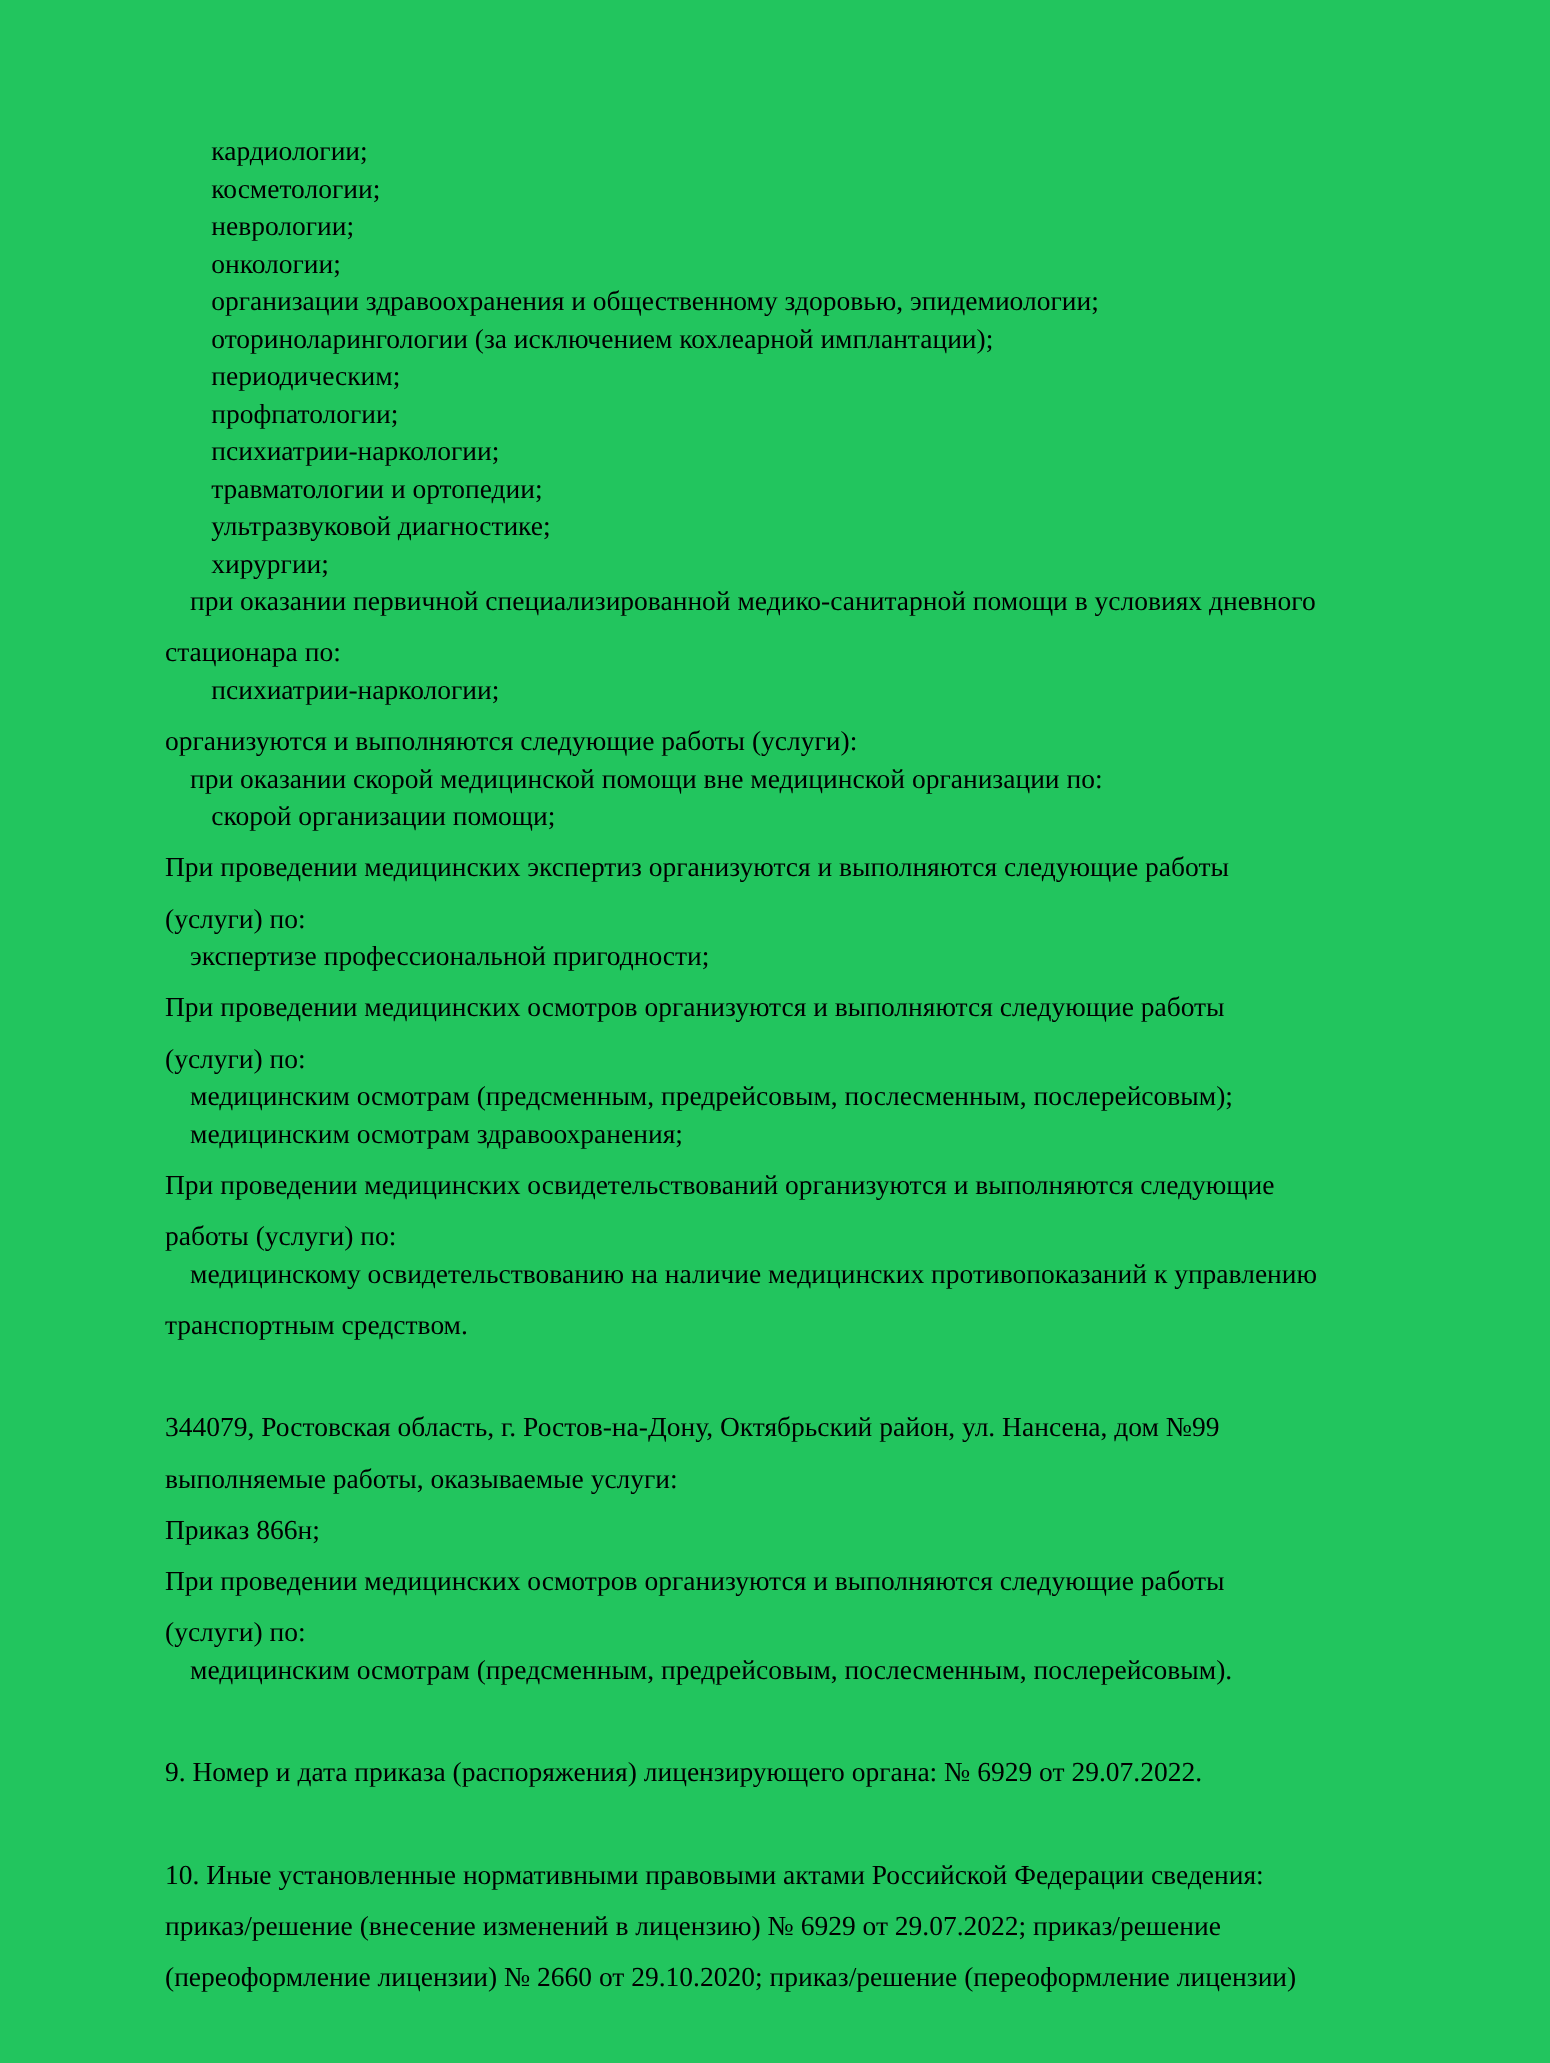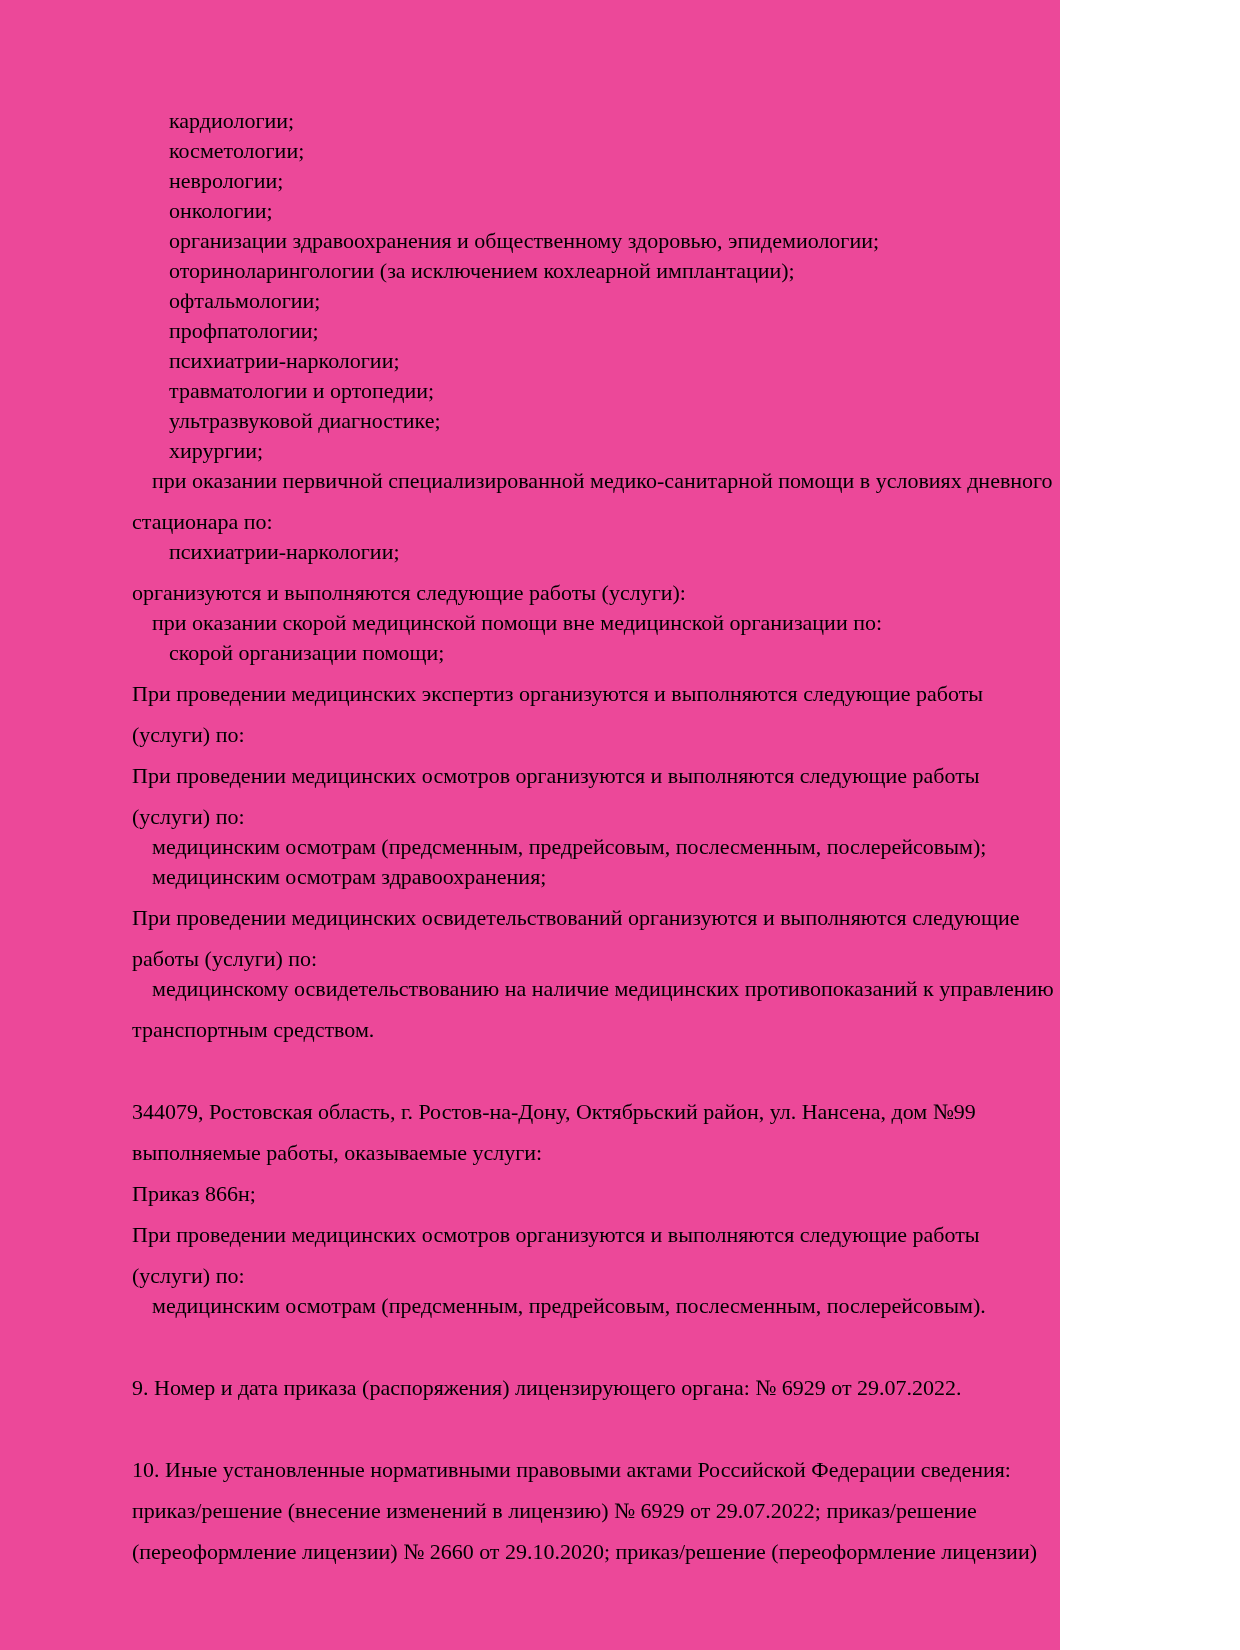--- a/index.html
+++ b/index.html
@@ -2,23 +2,23 @@
 <html lang="ru"><head>
 <meta charset="utf-8">
 <style>
   html, body {
     margin: 0;
     padding: 0;
     background: #ffffff;
   }
   .page {
     position: relative;
-    width: 1060px;
+    width: 1240px;
     height: 1650px;
-    background: #ec4899;
+    background: #22c55e;
     overflow: hidden;
   }
   .doc-text {
     position: absolute;
     left: 132px;
     top: 106px;
     width: 1040px;
     font-family: "Liberation Serif", "DejaVu Serif", serif;
     font-size: 22px;
     line-height: 30px;
@@ -36,34 +36,35 @@
 <body>
 
 <div class="page">
   <div class="doc-text">
       <div class="line i2">кардиологии;</div>
       <div class="line i2">косметологии;</div>
       <div class="line i2">неврологии;</div>
       <div class="line i2">онкологии;</div>
       <div class="line i2">организации здравоохранения и общественному здоровью, эпидемиологии;</div>
       <div class="line i2">оториноларингологии (за исключением кохлеарной имплантации);</div>
-      <div class="line i2">офтальмологии;</div>
+      <div class="line i2">периодическим;</div>
       <div class="line i2">профпатологии;</div>
       <div class="line i2">психиатрии-наркологии;</div>
       <div class="line i2">травматологии и ортопедии;</div>
       <div class="line i2">ультразвуковой диагностике;</div>
       <div class="line i2">хирургии;</div>
       <div class="line i1">при оказании первичной специализированной медико-санитарной помощи в условиях дневного</div>
       <div class="line i0">стационара по:</div>
       <div class="line i2">психиатрии-наркологии;</div>
       <div class="line i0">организуются и выполняются следующие работы (услуги):</div>
       <div class="line i1">при оказании скорой медицинской помощи вне медицинской организации по:</div>
       <div class="line i2">скорой организации помощи;</div>
       <div class="line i0">При проведении медицинских экспертиз организуются и выполняются следующие работы</div>
       <div class="line i0">(услуги) по:</div>
+      <div class="line i1">экспертизе профессиональной пригодности;</div>
       <div class="line i0">При проведении медицинских осмотров организуются и выполняются следующие работы</div>
       <div class="line i0">(услуги) по:</div>
       <div class="line i1">медицинским осмотрам (предсменным, предрейсовым, послесменным, послерейсовым);</div>
       <div class="line i1">медицинским осмотрам здравоохранения;</div>
       <div class="line i0">При проведении медицинских освидетельствований организуются и выполняются следующие</div>
       <div class="line i0">работы (услуги) по:</div>
       <div class="line i1">медицинскому освидетельствованию на наличие медицинских противопоказаний к управлению</div>
       <div class="line i0">транспортным средством.</div>
       <div class="line i0">&nbsp;</div>
       <div class="line i0">344079, Ростовская область, г. Ростов-на-Дону, Октябрьский район, ул. Нансена, дом №99</div>

